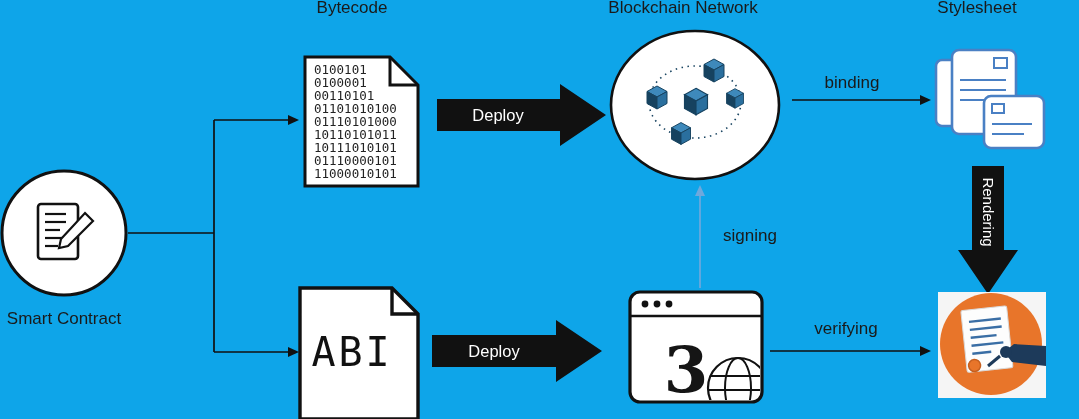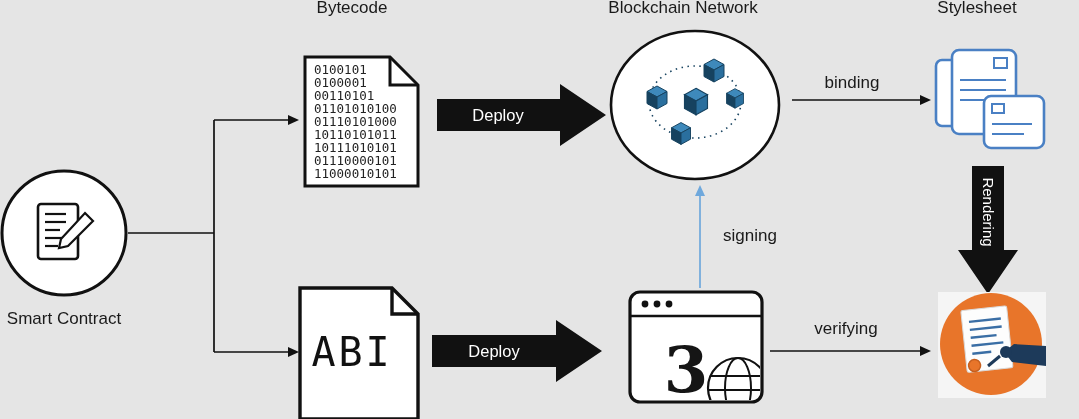--- a/index.html
+++ b/index.html
@@ -1,16 +1,16 @@
 <!DOCTYPE html>
 <html><head>
 <meta charset="utf-8">
 <style>
   html,body{margin:0;padding:0;background:#ffffff;}
-  .stage{position:relative;width:1079px;height:419px;background:#e5e5e5;overflow:hidden;
+  .stage{position:relative;width:1079px;height:419px;background:#0ea5e9;overflow:hidden;
          font-family:"Liberation Sans",sans-serif;}
   svg{display:block;}
   text{font-family:"Liberation Sans",sans-serif;}
   .lbl{font-size:17px;fill:#1a1a1a;}
   .lbl-white{font-size:16.5px;fill:#ffffff;}
   .vert{font-size:15px;fill:#ffffff;}
   .bin{font-family:"DejaVu Sans Mono",monospace;font-size:12.5px;fill:#222222;}
   .abi{font-family:"DejaVu Sans Mono",monospace;font-size:40px;letter-spacing:3px;fill:#111111;}
   .big3{font-family:"DejaVu Serif",serif;font-size:64px;font-weight:bold;fill:#151515;}
   .cube-top{fill:#3e89bb;stroke:#16425f;stroke-width:1;}

